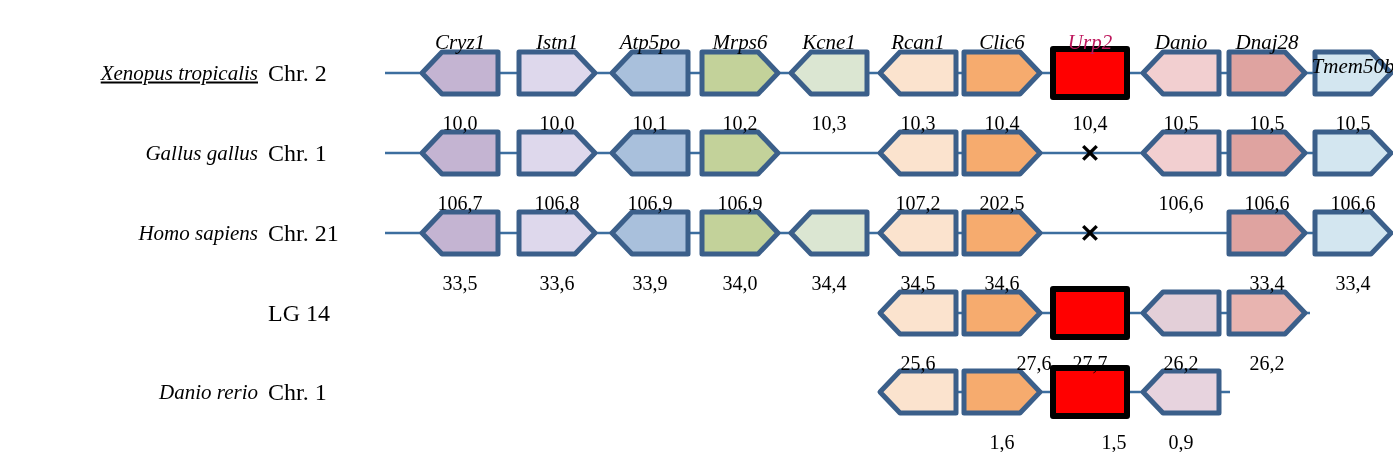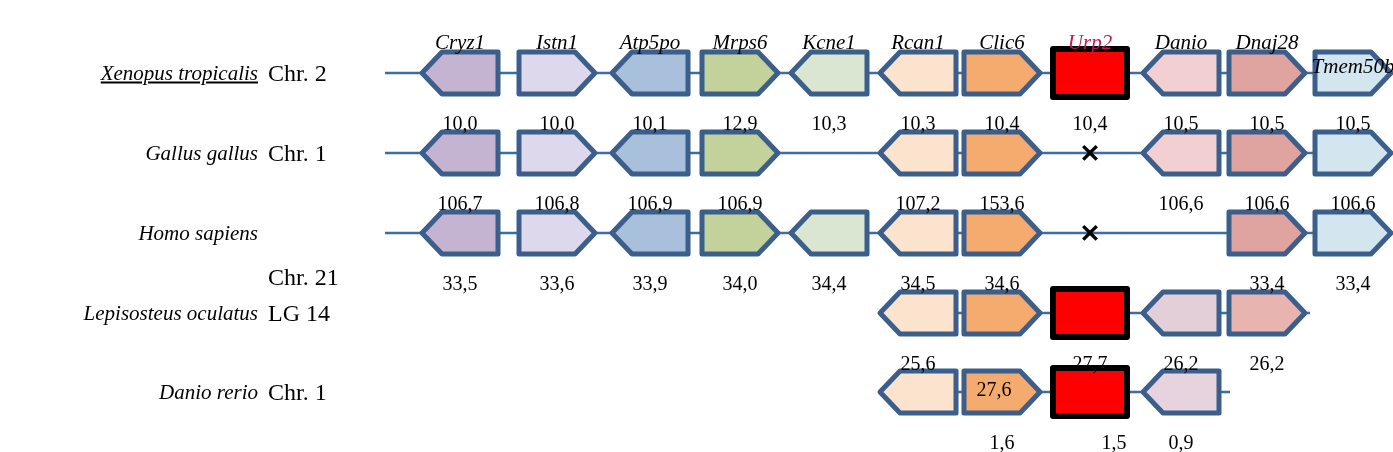--- a/index.html
+++ b/index.html
@@ -130,56 +130,55 @@
     <div class="gene-header" style="left: 1002px; top: 32px;">Clic6</div>
     <div class="gene-header highlight" style="left: 1090px; top: 32px;">Urp2</div>
     <div class="gene-header" style="left: 1181px; top: 32px;">Danio</div>
     <div class="gene-header" style="left: 1267px; top: 32px;">Dnaj28</div>
     <div class="gene-header" style="left: 1353px; top: 28px; margin-top: 28px;">Tmem50b</div>
     <div class="species-name" style="top: 73px; right: 1135px; text-decoration: underline;">Xenopus tropicalis</div>
     <div class="chr-label" style="top: 73px; left: 268px;">Chr. 2</div>
     <div class="pos-label" style="left: 460px; top: 113px;">10,0</div>
     <div class="pos-label" style="left: 557px; top: 113px;">10,0</div>
     <div class="pos-label" style="left: 650px; top: 113px;">10,1</div>
-    <div class="pos-label" style="left: 740px; top: 113px;">12,9</div>
+    <div class="pos-label" style="left: 740px; top: 113px;">10,2</div>
     <div class="pos-label" style="left: 829px; top: 113px;">10,3</div>
     <div class="pos-label" style="left: 918px; top: 113px;">10,3</div>
     <div class="pos-label" style="left: 1002px; top: 113px;">10,4</div>
     <div class="pos-label" style="left: 1090px; top: 113px;">10,4</div>
     <div class="pos-label" style="left: 1181px; top: 113px;">10,5</div>
     <div class="pos-label" style="left: 1267px; top: 113px;">10,5</div>
     <div class="pos-label" style="left: 1353px; top: 113px;">10,5</div>
     <div class="species-name" style="top: 153px; right: 1135px;">Gallus gallus</div>
     <div class="chr-label" style="top: 153px; left: 268px;">Chr. 1</div>
     <div class="pos-label" style="left: 460px; top: 193px;">106,7</div>
     <div class="pos-label" style="left: 557px; top: 193px;">106,8</div>
     <div class="pos-label" style="left: 650px; top: 193px;">106,9</div>
     <div class="pos-label" style="left: 740px; top: 193px;">106,9</div>
     <div class="pos-label" style="left: 918px; top: 193px;">107,2</div>
-    <div class="pos-label" style="left: 1002px; top: 193px;">153,6</div>
+    <div class="pos-label" style="left: 1002px; top: 193px;">202,5</div>
     <div class="pos-label" style="left: 1181px; top: 193px;">106,6</div>
     <div class="pos-label" style="left: 1267px; top: 193px;">106,6</div>
     <div class="pos-label" style="left: 1353px; top: 193px;">106,6</div>
     <div class="x-mark" style="left: 1090px; top: 153px;">✕</div>
     <div class="species-name" style="top: 233px; right: 1135px;">Homo sapiens</div>
-    <div class="chr-label" style="top: 233px; left: 268px; margin-top: 44px;">Chr. 21</div>
+    <div class="chr-label" style="top: 233px; left: 268px;">Chr. 21</div>
     <div class="pos-label" style="left: 460px; top: 273px;">33,5</div>
     <div class="pos-label" style="left: 557px; top: 273px;">33,6</div>
     <div class="pos-label" style="left: 650px; top: 273px;">33,9</div>
     <div class="pos-label" style="left: 740px; top: 273px;">34,0</div>
     <div class="pos-label" style="left: 829px; top: 273px;">34,4</div>
     <div class="pos-label" style="left: 918px; top: 273px;">34,5</div>
     <div class="pos-label" style="left: 1002px; top: 273px;">34,6</div>
     <div class="pos-label" style="left: 1267px; top: 273px;">33,4</div>
     <div class="pos-label" style="left: 1353px; top: 273px;">33,4</div>
     <div class="x-mark" style="left: 1090px; top: 233px;">✕</div>
-    <div class="species-name" style="top: 313px; right: 1135px;">Lepisosteus oculatus</div>
     <div class="chr-label" style="top: 313px; left: 268px;">LG 14</div>
     <div class="pos-label" style="left: 918px; top: 353px;">25,6</div>
-    <div class="pos-label" style="left: 994px; top: 353px; margin-top: 26px;">27,6</div>
+    <div class="pos-label" style="left: 1034px; top: 353px;">27,6</div>
     <div class="pos-label" style="left: 1090px; top: 353px;">27,7</div>
     <div class="pos-label" style="left: 1181px; top: 353px;">26,2</div>
     <div class="pos-label" style="left: 1267px; top: 353px;">26,2</div>
     <div class="species-name" style="top: 392px; right: 1135px;">Danio rerio</div>
     <div class="chr-label" style="top: 392px; left: 268px;">Chr. 1</div>
     <div class="pos-label" style="left: 918px; top: 432px; margin-top: 44px;">35,8</div>
     <div class="pos-label" style="left: 1002px; top: 432px;">1,6</div>
     <div class="pos-label" style="left: 1090px; top: 432px; margin-left: 24px;">1,5</div>
     <div class="pos-label" style="left: 1181px; top: 432px;">0,9</div>
   </div>

